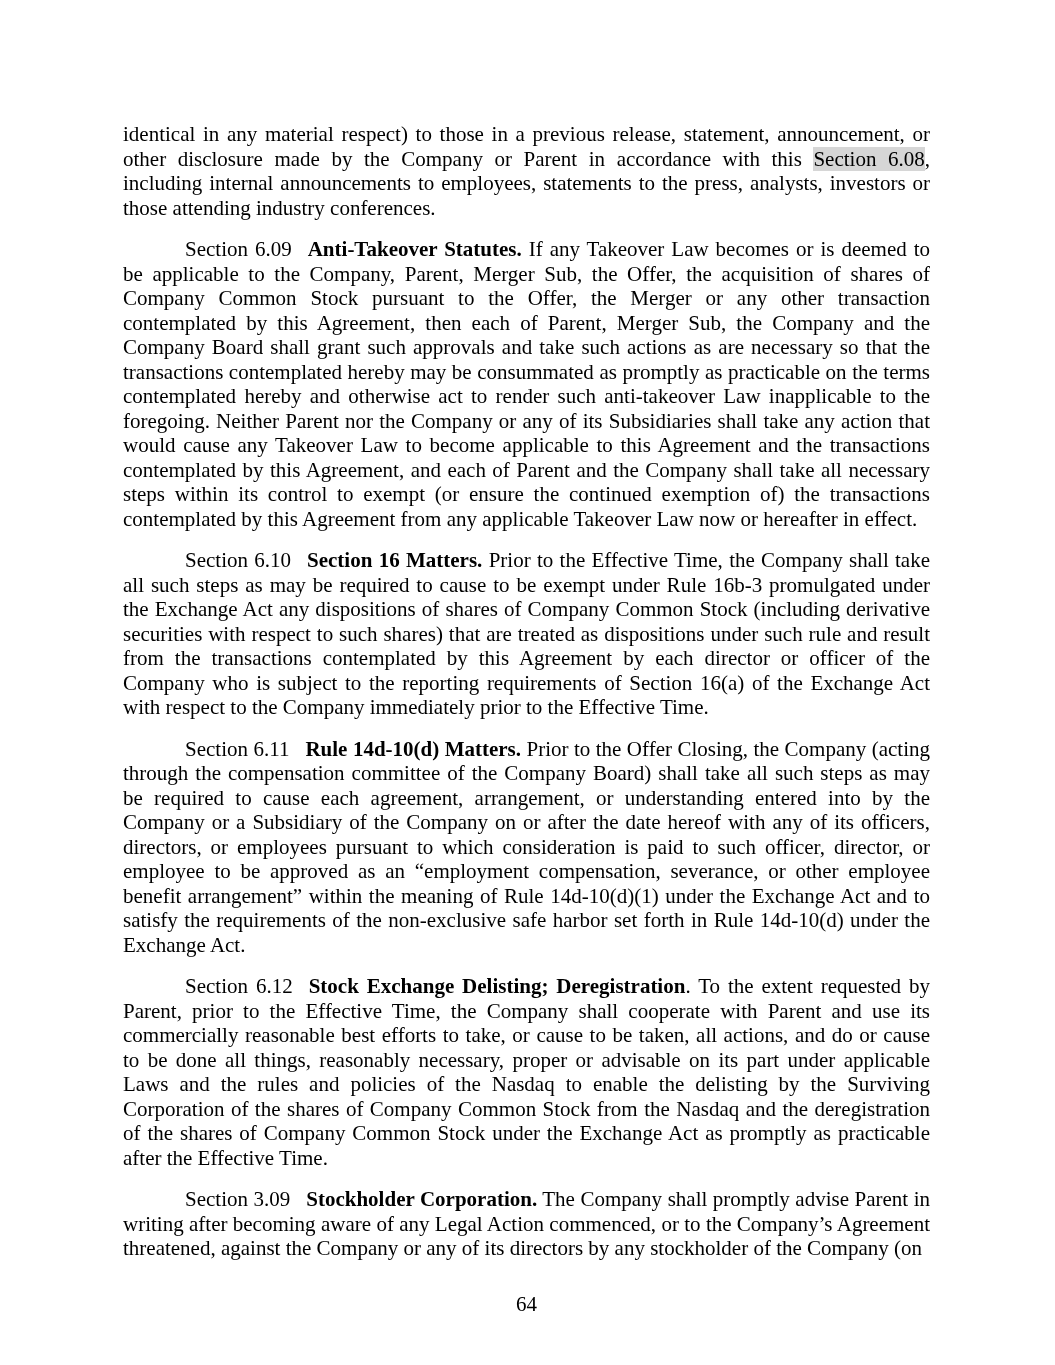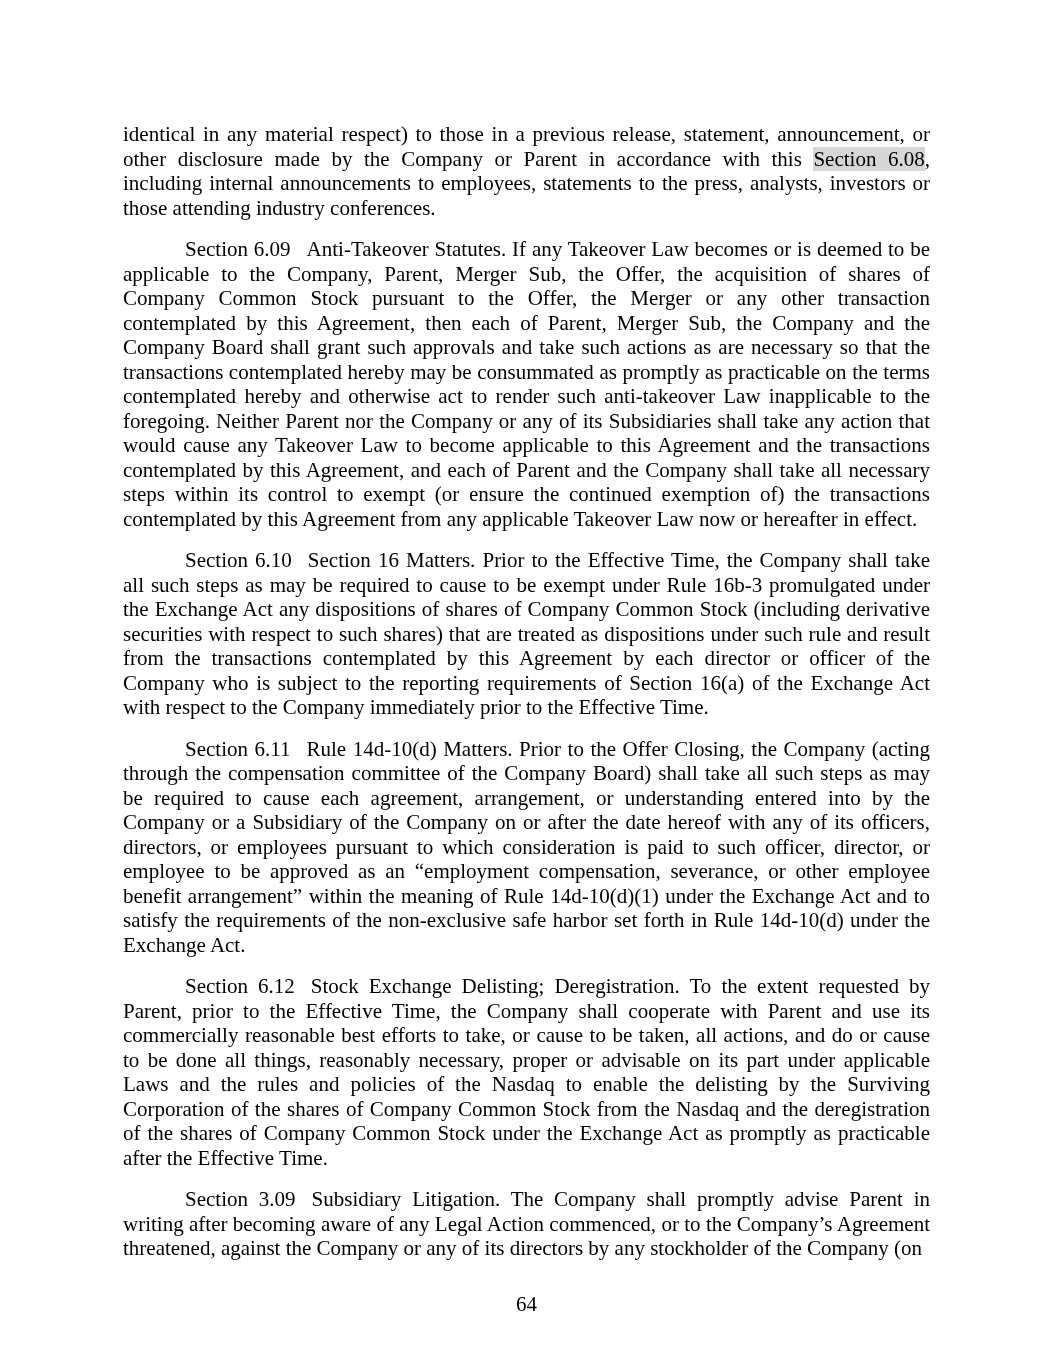--- a/index.html
+++ b/index.html
@@ -19,21 +19,21 @@
     padding: 122px 125px 0 123px;
     background: #ffffff;
   }
   .para {
     margin: 0 0 17px 0;
     text-align: justify;
     text-indent: 62px;
   }
   .para.no-indent { text-indent: 0; }
   .tab { display: inline-block; width: 16px; }
-  .sec-title { font-weight: normal; }
+  .sec-title { font-weight: bold; }
   .hl { background: #d6d6d6; }
   .pagenum {
     text-align: center;
     margin-top: 31px;
   }
 </style>
 </head>
 <body>
 
 <div class="page">
@@ -41,17 +41,17 @@
   <p class="para no-indent"><span>identical in any material respect) to those in a previous release, statement, announcement, or other disclosure made by the Company or Parent in accordance with this </span><span class="hl">Section 6.08</span><span>, including internal announcements to employees, statements to the press, analysts, investors or those attending industry conferences.</span></p>
 
   <p class="para"><span>Section 6.09</span><span class="tab"></span><span class="sec-title">Anti-Takeover Statutes.</span><span> If any Takeover Law becomes or is deemed to be applicable to the Company, Parent, Merger Sub, the Offer, the acquisition of shares of Company Common Stock pursuant to the Offer, the Merger or any other transaction contemplated by this Agreement, then each of Parent, Merger Sub, the Company and the Company Board shall grant such approvals and take such actions as are necessary so that the transactions contemplated hereby may be consummated as promptly as practicable on the terms contemplated hereby and otherwise act to render such anti-takeover Law inapplicable to the foregoing. Neither Parent nor the Company or any of its Subsidiaries shall take any action that would cause any Takeover Law to become applicable to this Agreement and the transactions contemplated by this Agreement, and each of Parent and the Company shall take all necessary steps within its control to exempt (or ensure the continued exemption of) the transactions contemplated by this Agreement from any applicable Takeover Law now or hereafter in effect.</span></p>
 
   <p class="para"><span>Section 6.10</span><span class="tab"></span><span class="sec-title">Section 16 Matters.</span><span> Prior to the Effective Time, the Company shall take all such steps as may be required to cause to be exempt under Rule 16b-3 promulgated under the Exchange Act any dispositions of shares of Company Common Stock (including derivative securities with respect to such shares) that are treated as dispositions under such rule and result from the transactions contemplated by this Agreement by each director or officer of the Company who is subject to the reporting requirements of Section 16(a) of the Exchange Act with respect to the Company immediately prior to the Effective Time.</span></p>
 
   <p class="para"><span>Section 6.11</span><span class="tab"></span><span class="sec-title">Rule 14d-10(d) Matters.</span><span> Prior to the Offer Closing, the Company (acting through the compensation committee of the Company Board) shall take all such steps as may be required to cause each agreement, arrangement, or understanding entered into by the Company or a Subsidiary of the Company on or after the date hereof with any of its officers, directors, or employees pursuant to which consideration is paid to such officer, director, or employee to be approved as an “employment compensation, severance, or other employee benefit arrangement” within the meaning of Rule 14d-10(d)(1) under the Exchange Act and to satisfy the requirements of the non-exclusive safe harbor set forth in Rule 14d-10(d) under the Exchange Act.</span></p>
 
   <p class="para"><span>Section 6.12</span><span class="tab"></span><span class="sec-title">Stock Exchange Delisting; Deregistration</span><span>. To the extent requested by Parent, prior to the Effective Time, the Company shall cooperate with Parent and use its commercially reasonable best efforts to take, or cause to be taken, all actions, and do or cause to be done all things, reasonably necessary, proper or advisable on its part under applicable Laws and the rules and policies of the Nasdaq to enable the delisting by the Surviving Corporation of the shares of Company Common Stock from the Nasdaq and the deregistration of the shares of Company Common Stock under the Exchange Act as promptly as practicable after the Effective Time.</span></p>
 
-  <p class="para"><span>Section 3.09</span><span class="tab"></span><span class="sec-title">Subsidiary Litigation.</span><span> The Company shall promptly advise Parent in writing after becoming aware of any Legal Action commenced, or to the Company’s Agreement threatened, against the Company or any of its directors by any stockholder of the Company (on</span></p>
+  <p class="para"><span>Section 3.09</span><span class="tab"></span><span class="sec-title">Stockholder Corporation.</span><span> The Company shall promptly advise Parent in writing after becoming aware of any Legal Action commenced, or to the Company’s Agreement threatened, against the Company or any of its directors by any stockholder of the Company (on</span></p>
 
   <div class="pagenum">64</div>
 
 </div>
 
 </body></html>

